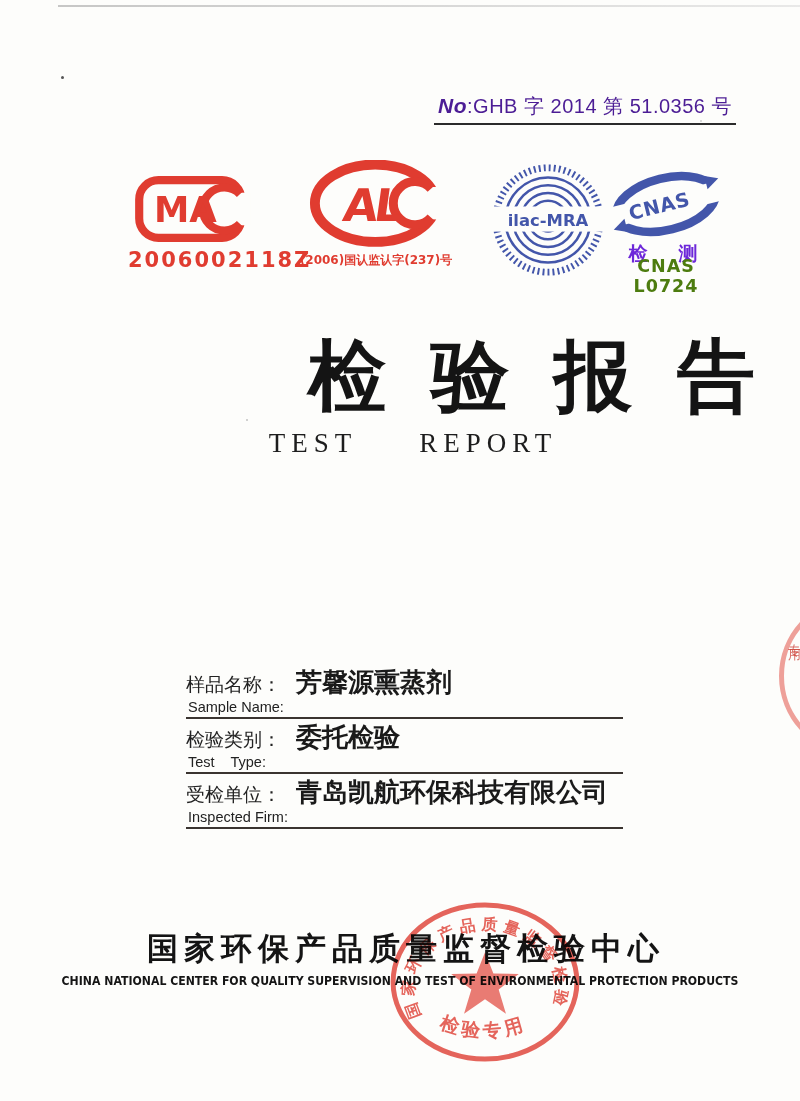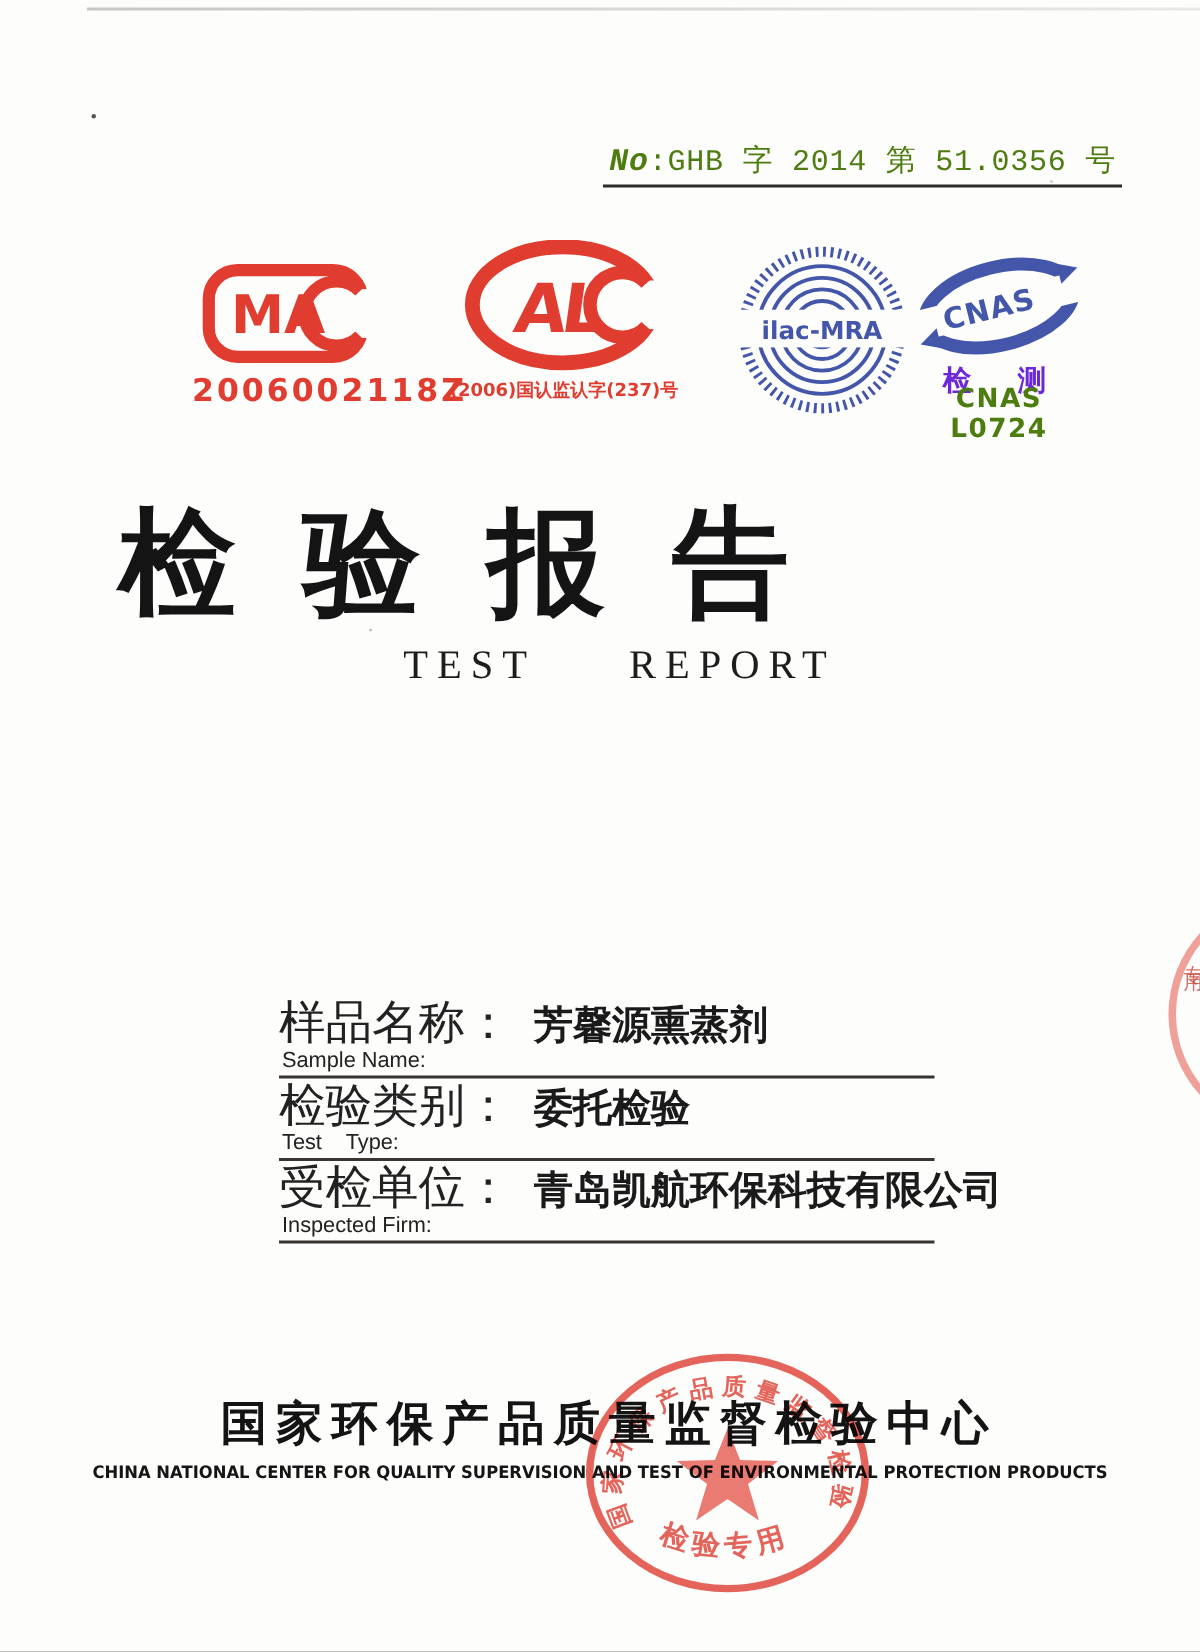--- a/index.html
+++ b/index.html
@@ -11,55 +11,55 @@
   
   .scan-top-line{position:absolute;top:5px;left:58px;right:0;height:2px;
     background:linear-gradient(to right,#9a9a9a,#d8d8d8);opacity:.55;}
   .speck{position:absolute;border-radius:50%;}
   .speck.s1{left:61px;top:76px;width:3px;height:3px;background:#555;}
   .speck.s2{left:246px;top:419px;width:2px;height:2px;background:#c2c2c2;}
   .speck.s3{left:700px;top:120px;width:2px;height:2px;background:#cfcfcf;}
 
   
   .doc-no{
-    position:absolute;top:93px;right:52px;
-    font-family:Liberation Mono, monospace;
+    position:absolute;top:93px;right:64px;
+    font-family:Liberation Sans, sans-serif;
     font-size:20px;letter-spacing:.5px;
-    border-bottom:2px solid #2b2b2b;padding:0 4px 3px 4px;color:#4d7c0f;
+    border-bottom:2px solid #2b2b2b;padding:0 4px 3px 4px;color:#4c1d95;
   }
   .doc-no .no-prefix{font-style:italic;font-weight:bold;font-size:21px;}
 
   
   .logo{position:absolute;}
   .logo-caption{position:absolute;text-align:center;color:#e03c30;font-weight:bold;}
   .cma-number{top:248px;left:128px;width:126px;font-size:21px;letter-spacing:2px;}
   .cal-caption{top:252px;left:294px;width:164px;font-size:12px;letter-spacing:0;}
   .cnas-caption-cn{top:241px;left:610px;width:112px;font-size:19px;color:#6d28d9;letter-spacing:6px;}
   .cnas-caption-code{top:256px;left:604px;width:124px;font-size:17.5px;color:#4d7c0f;letter-spacing:1px;}
 
   
   .title-cn{
     position:absolute;top:334px;left:0;width:100%;
-    text-align:left;padding-left:79px;box-sizing:border-box;
+    text-align:right;padding-left:79px;box-sizing:border-box;
     font-size:78px;font-weight:900;letter-spacing:45px;color:#141414;
     line-height:1.1;white-space:nowrap;
   }
   .title-en{
     position:absolute;top:428px;left:0;width:100%;
     display:flex;justify-content:center;gap:62px;
     transform:translateX(13px);
     font-family:"Liberation Serif","DejaVu Serif",serif;
     font-size:27px;letter-spacing:6px;color:#1d1d1d;
   }
 
   
   .fields{position:absolute;left:186px;top:664px;width:437px;}
   .field-row{border-bottom:2px solid #3a3430;padding-top:3px;}
   .field-main{display:flex;align-items:baseline;line-height:31px;white-space:nowrap;}
-  .field-label{font-size:31px;color:#222;}
+  .field-label{font-size:19px;color:#222;}
   .field-value{font-size:26px;font-weight:bold;color:#1a1a1a;margin-left:15px;}
   .field-sub{
     font-family:Liberation Sans, sans-serif;
     font-size:14.5px;color:#222;line-height:15px;margin:0 0 2px 2px;white-space:pre;
   }
 
   
   .footer-cn{
     position:absolute;top:928px;left:0;width:100%;
     text-align:center;padding-left:12px;box-sizing:border-box;

